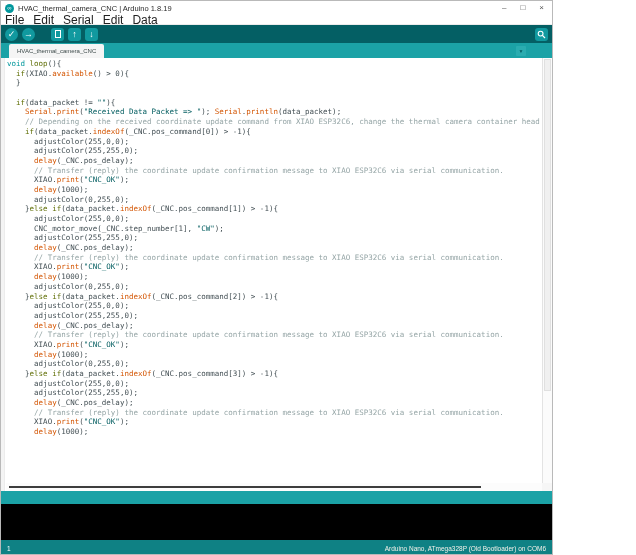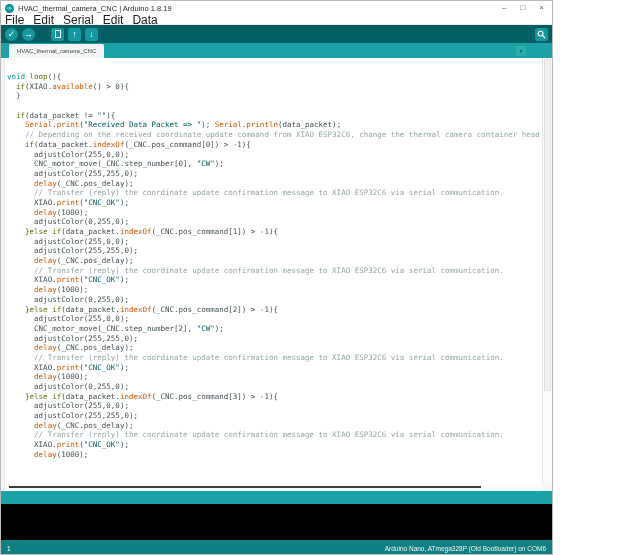--- a/index.html
+++ b/index.html
@@ -31,21 +31,21 @@
   
   .tabbar { height:15px; background:#1BA2A6; display:flex; align-items:flex-end; padding-left:8px; position:relative; }
   .tab { height:14px; background:#f5f5f5; border-radius:2px 2px 0 0; padding:0 8px; display:flex; align-items:center; }
   .tab span { font-size:6px; color:#3d4a4a; white-space:nowrap; }
   .tab-dd { position:absolute; right:26px; top:3px; width:10px; height:10px; background:#2AACB0; color:#045D62; font-size:5px; line-height:10px; text-align:center; border-radius:1px; }
 
   
   .editor { position:relative; height:433px; background:#ffffff; overflow:hidden; }
   .gutter { position:absolute; left:0; top:0; bottom:0; width:4px; background:#f4f4f4; border-right:1px solid #ececec; }
   .code { position:absolute; left:6px; top:1px; right:10px; bottom:0; overflow:hidden;
-          font-family:"DejaVu Sans Mono", monospace; font-size:7.5px; line-height:9.7px;margin-top:13px; }
+          font-family:"DejaVu Sans Mono", monospace; font-size:7.5px; line-height:9.7px; }
   .code-line { white-space:pre; height:9.7px; }
   .tk-k  { color:#00979C; }
   .tk-s  { color:#5E6D03; }
   .tk-f  { color:#D35400; }
   .tk-str{ color:#005C5F; }
   .tk-c  { color:#95A5A6; }
   .tk-p  { color:#434F54; }
   .vscroll { position:absolute; right:0; top:0; bottom:8px; width:10px; background:#fbfbfb; border-left:1px solid #e3e3e3; }
   .vthumb { position:absolute; left:1px; right:1px; top:1px; height:78%; background:#f0f0f0; border:1px solid #e0e0e0; }
   .hscroll { position:absolute; left:5px; right:10px; bottom:0; height:8px; background:#fcfcfc; }
@@ -121,38 +121,37 @@
     <div class="code">
         <div class="code-line"><span class="tk-k">void</span><span class="tk-p"> </span><span class="tk-s">loop</span><span class="tk-p">(){</span></div>
         <div class="code-line"><span class="tk-p">  </span><span class="tk-s">if</span><span class="tk-p">(XIAO.</span><span class="tk-f">available</span><span class="tk-p">() &gt; 0){</span></div>
         <div class="code-line"><span class="tk-p">  }</span></div>
         <div class="code-line">&nbsp;</div>
         <div class="code-line"><span class="tk-p">  </span><span class="tk-s">if</span><span class="tk-p">(data_packet != </span><span class="tk-str">""</span><span class="tk-p">){</span></div>
         <div class="code-line"><span class="tk-p">    </span><span class="tk-f">Serial</span><span class="tk-p">.</span><span class="tk-f">print</span><span class="tk-p">(</span><span class="tk-str">"Received Data Packet =&gt; "</span><span class="tk-p">); </span><span class="tk-f">Serial</span><span class="tk-p">.</span><span class="tk-f">println</span><span class="tk-p">(data_packet);</span></div>
         <div class="code-line"><span class="tk-c">    // Depending on the received coordinate update command from XIAO ESP32C6, change the thermal camera container head position via the stepper motor.</span></div>
         <div class="code-line"><span class="tk-p">    </span><span class="tk-s">if</span><span class="tk-p">(data_packet.</span><span class="tk-f">indexOf</span><span class="tk-p">(_CNC.pos_command[0]) &gt; -1){</span></div>
         <div class="code-line"><span class="tk-p">      adjustColor(255,0,0);</span></div>
-        <div class="code-line"><span class="tk-p">      CNC_motor_move(_CNC.step_number[0], </span><span class="tk-str">"CW"</span><span class="tk-p">);</span></div>
         <div class="code-line"><span class="tk-p">      adjustColor(255,255,0);</span></div>
         <div class="code-line"><span class="tk-p">      </span><span class="tk-f">delay</span><span class="tk-p">(_CNC.pos_delay);</span></div>
         <div class="code-line"><span class="tk-c">      // Transfer (reply) the coordinate update confirmation message to XIAO ESP32C6 via serial communication.</span></div>
         <div class="code-line"><span class="tk-p">      XIAO.</span><span class="tk-f">print</span><span class="tk-p">(</span><span class="tk-str">"CNC_OK"</span><span class="tk-p">);</span></div>
         <div class="code-line"><span class="tk-p">      </span><span class="tk-f">delay</span><span class="tk-p">(1000);</span></div>
         <div class="code-line"><span class="tk-p">      adjustColor(0,255,0);</span></div>
         <div class="code-line"><span class="tk-p">    }</span><span class="tk-s">else</span><span class="tk-p"> </span><span class="tk-s">if</span><span class="tk-p">(data_packet.</span><span class="tk-f">indexOf</span><span class="tk-p">(_CNC.pos_command[1]) &gt; -1){</span></div>
         <div class="code-line"><span class="tk-p">      adjustColor(255,0,0);</span></div>
+        <div class="code-line"><span class="tk-p">      CNC_motor_move(_CNC.step_number[1], </span><span class="tk-str">"CW"</span><span class="tk-p">);</span></div>
         <div class="code-line"><span class="tk-p">      adjustColor(255,255,0);</span></div>
         <div class="code-line"><span class="tk-p">      </span><span class="tk-f">delay</span><span class="tk-p">(_CNC.pos_delay);</span></div>
         <div class="code-line"><span class="tk-c">      // Transfer (reply) the coordinate update confirmation message to XIAO ESP32C6 via serial communication.</span></div>
         <div class="code-line"><span class="tk-p">      XIAO.</span><span class="tk-f">print</span><span class="tk-p">(</span><span class="tk-str">"CNC_OK"</span><span class="tk-p">);</span></div>
         <div class="code-line"><span class="tk-p">      </span><span class="tk-f">delay</span><span class="tk-p">(1000);</span></div>
         <div class="code-line"><span class="tk-p">      adjustColor(0,255,0);</span></div>
         <div class="code-line"><span class="tk-p">    }</span><span class="tk-s">else</span><span class="tk-p"> </span><span class="tk-s">if</span><span class="tk-p">(data_packet.</span><span class="tk-f">indexOf</span><span class="tk-p">(_CNC.pos_command[2]) &gt; -1){</span></div>
         <div class="code-line"><span class="tk-p">      adjustColor(255,0,0);</span></div>
-        <div class="code-line"><span class="tk-p">      CNC_motor_move(_CNC.step_number[2], </span><span class="tk-str">"CW"</span><span class="tk-p">);</span></div>
         <div class="code-line"><span class="tk-p">      adjustColor(255,255,0);</span></div>
         <div class="code-line"><span class="tk-p">      </span><span class="tk-f">delay</span><span class="tk-p">(_CNC.pos_delay);</span></div>
         <div class="code-line"><span class="tk-c">      // Transfer (reply) the coordinate update confirmation message to XIAO ESP32C6 via serial communication.</span></div>
         <div class="code-line"><span class="tk-p">      XIAO.</span><span class="tk-f">print</span><span class="tk-p">(</span><span class="tk-str">"CNC_OK"</span><span class="tk-p">);</span></div>
         <div class="code-line"><span class="tk-p">      </span><span class="tk-f">delay</span><span class="tk-p">(1000);</span></div>
         <div class="code-line"><span class="tk-p">      adjustColor(0,255,0);</span></div>
         <div class="code-line"><span class="tk-p">    }</span><span class="tk-s">else</span><span class="tk-p"> </span><span class="tk-s">if</span><span class="tk-p">(data_packet.</span><span class="tk-f">indexOf</span><span class="tk-p">(_CNC.pos_command[3]) &gt; -1){</span></div>
         <div class="code-line"><span class="tk-p">      adjustColor(255,0,0);</span></div>
         <div class="code-line"><span class="tk-p">      adjustColor(255,255,0);</span></div>
         <div class="code-line"><span class="tk-p">      </span><span class="tk-f">delay</span><span class="tk-p">(_CNC.pos_delay);</span></div>

